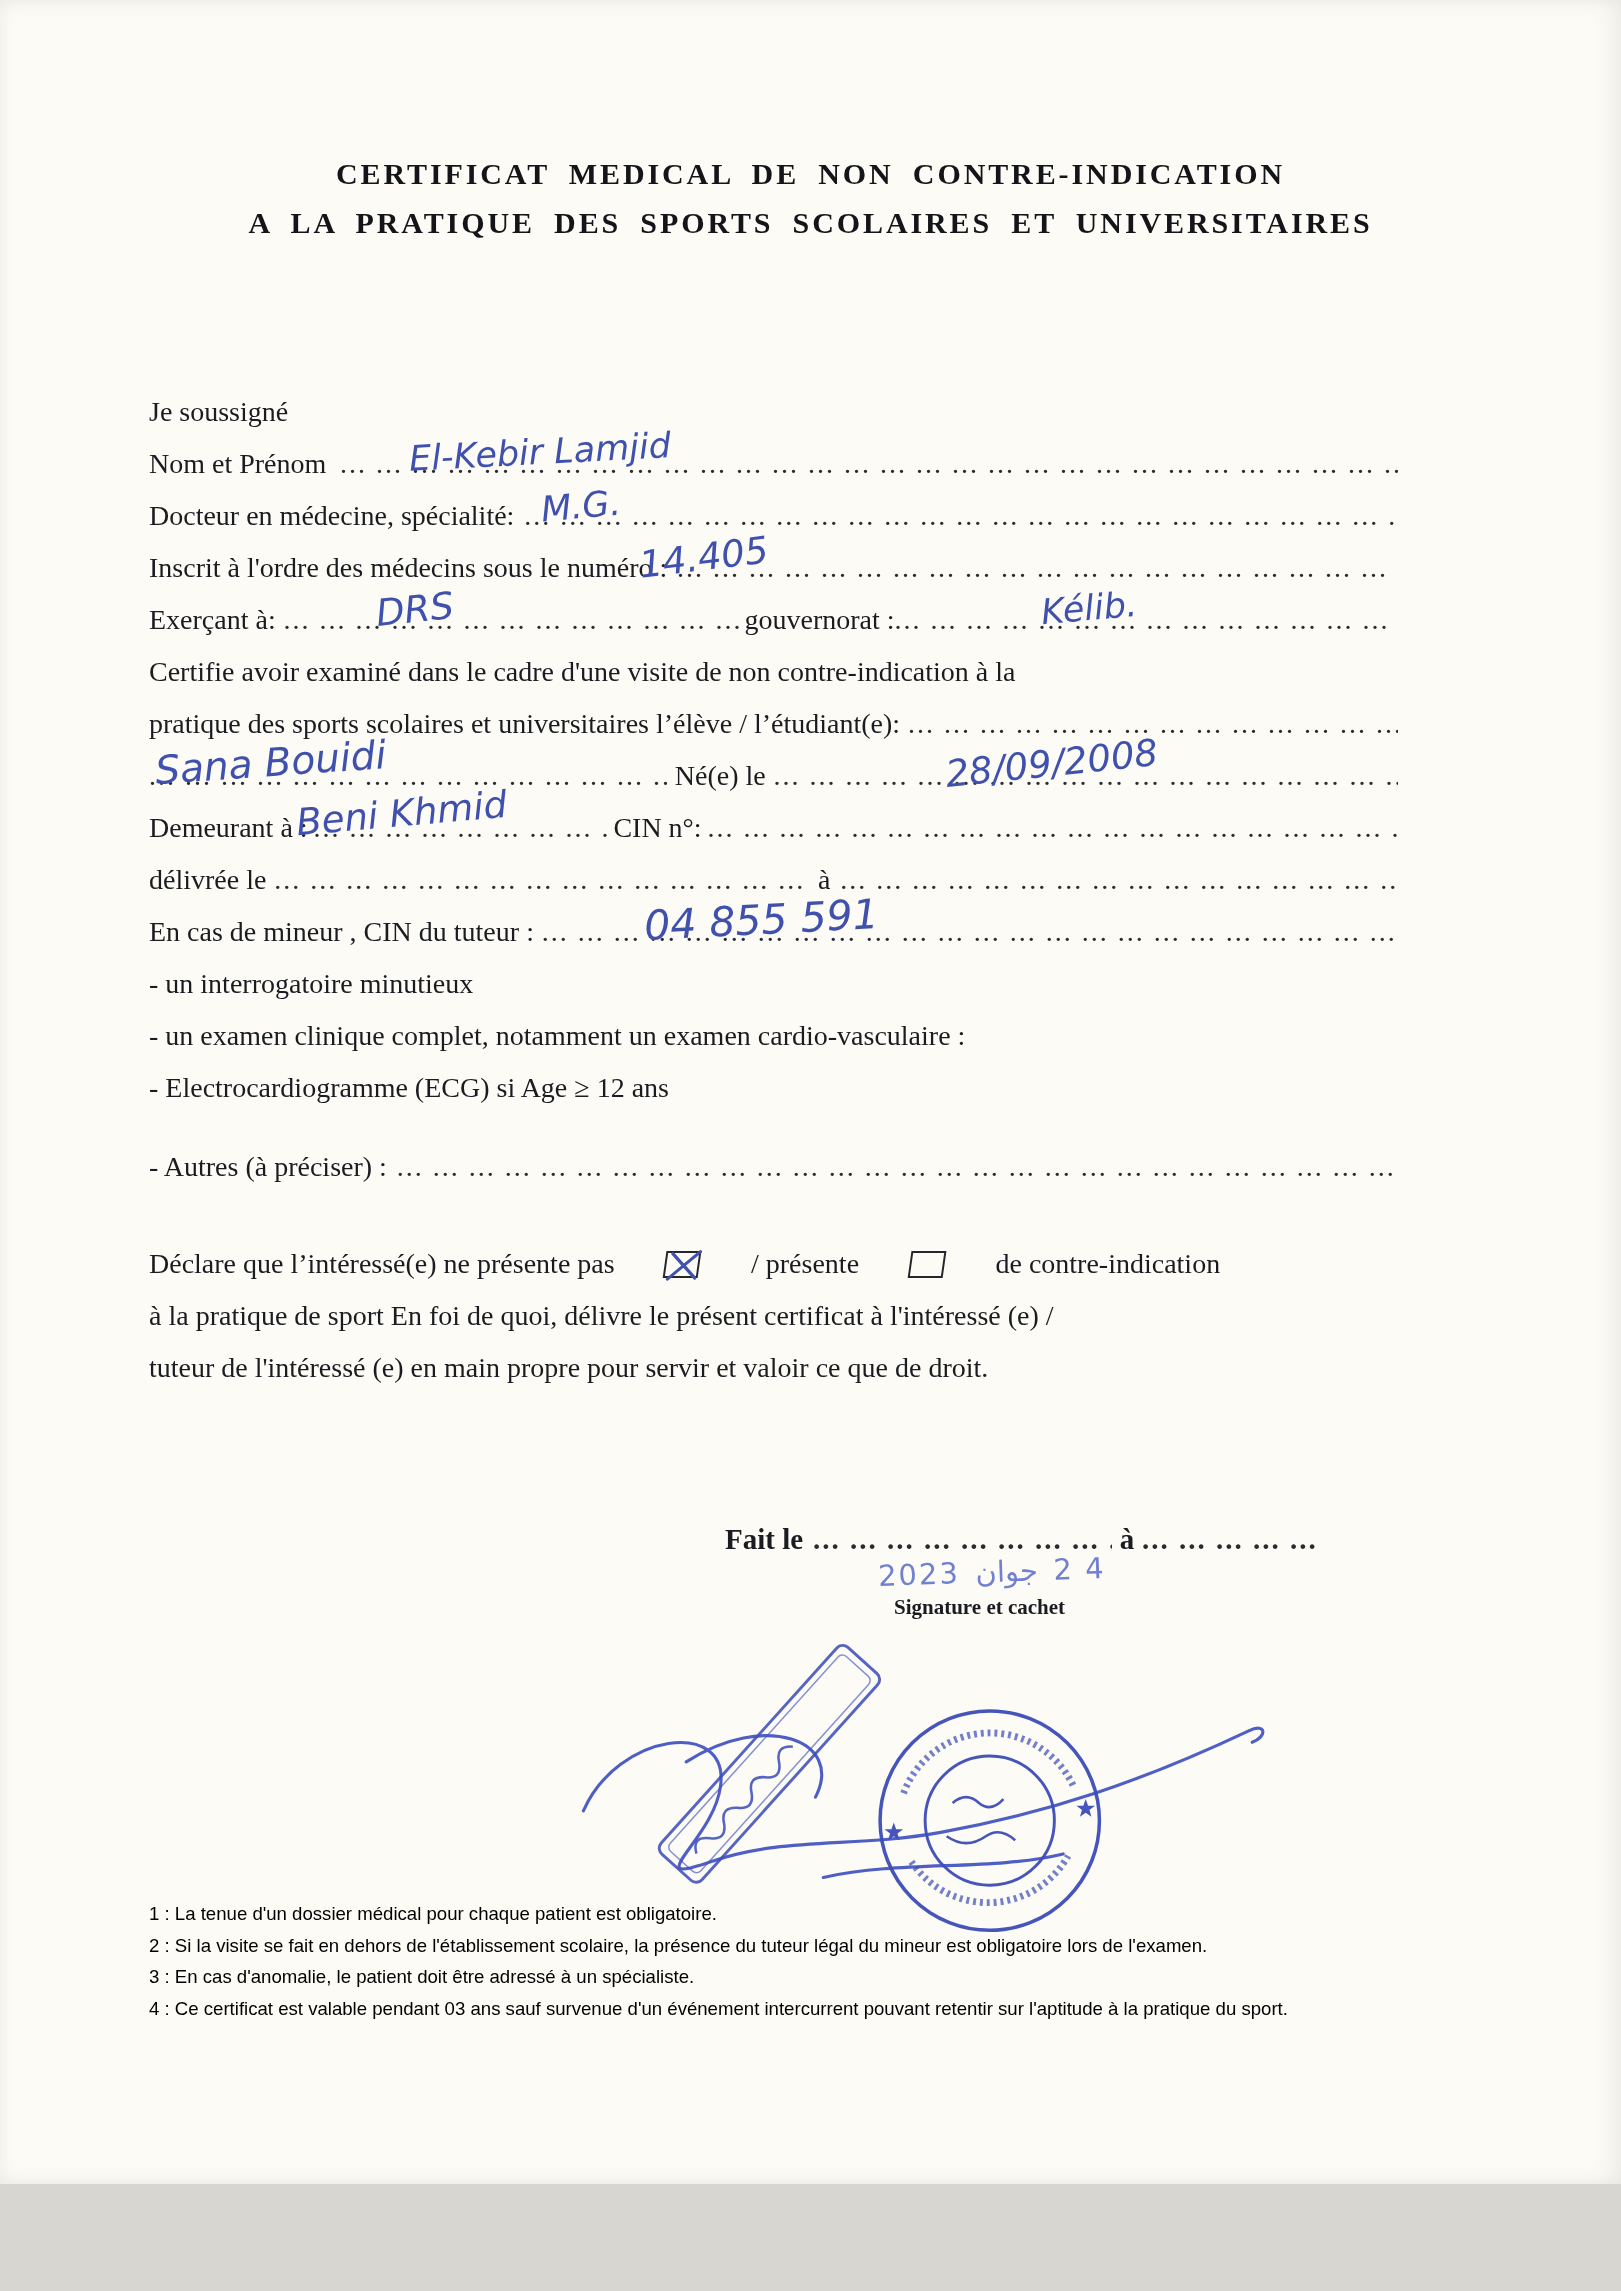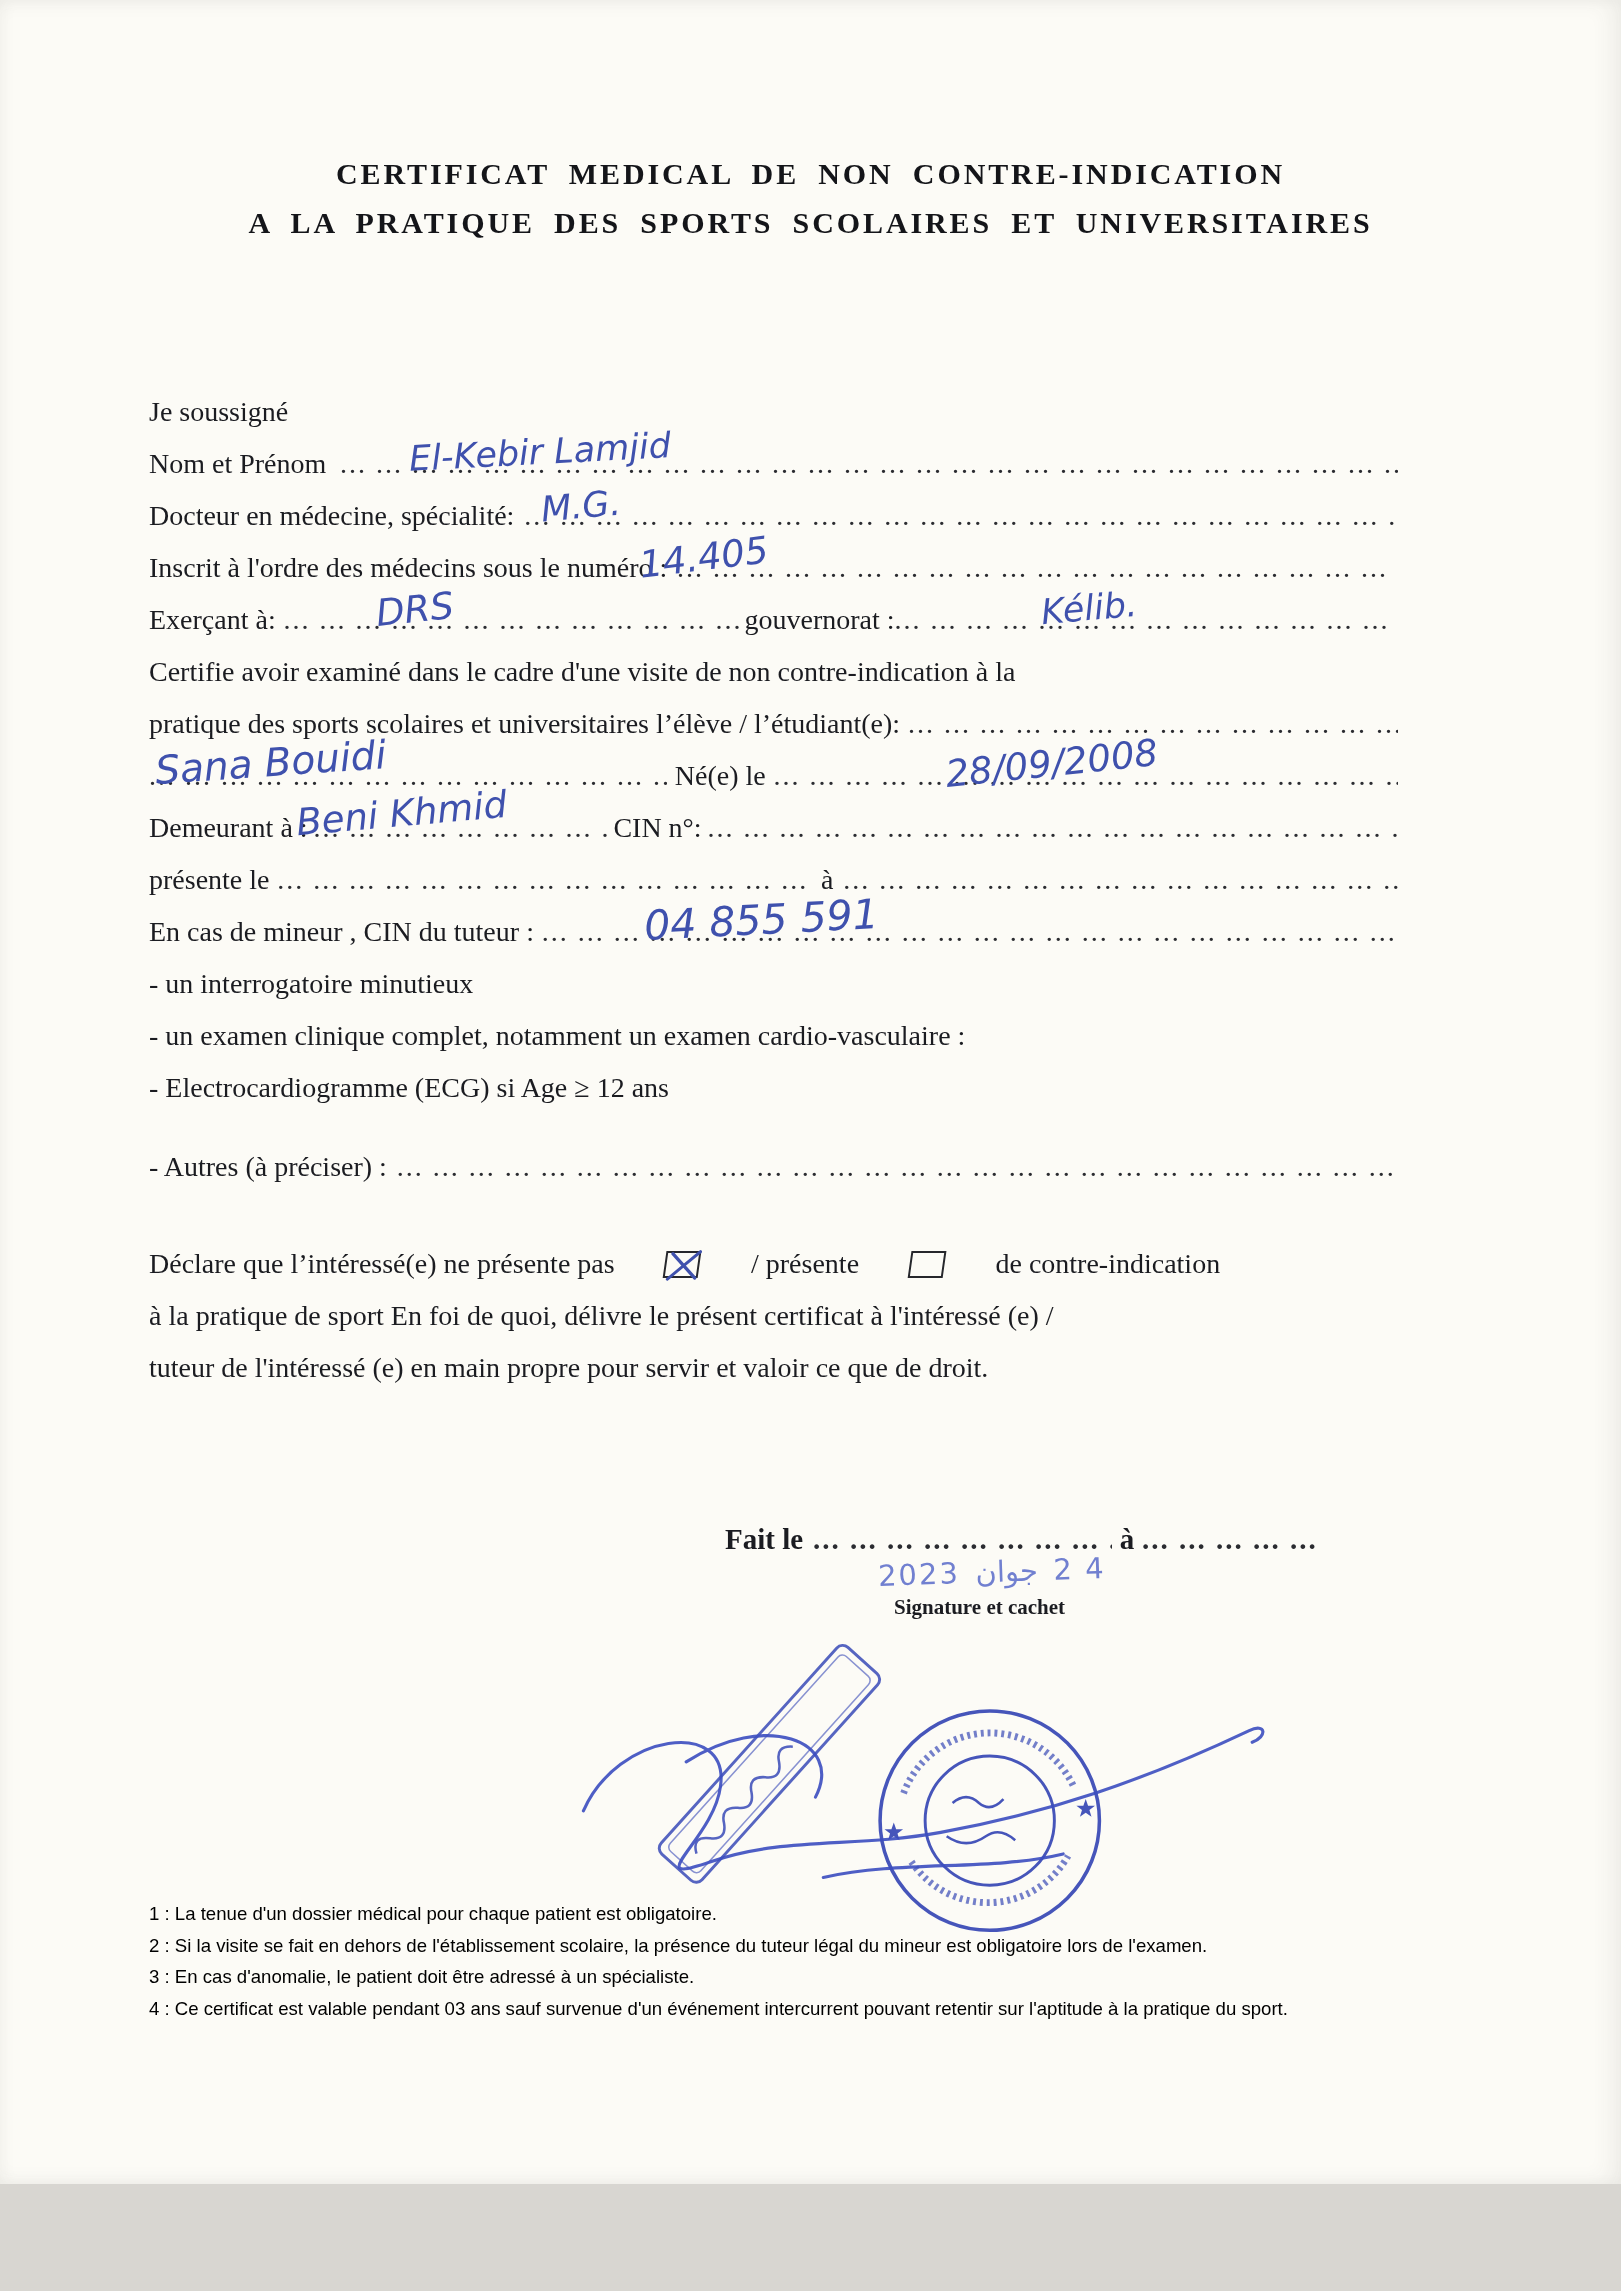--- a/index.html
+++ b/index.html
@@ -106,21 +106,21 @@
 
     <div class="line">
       <span class="lbl">Demeurant à :</span>
       <span class="dots" style="width:294px; margin-left:5.9px;">... ... ... ... ... ... ... ... ... ... ... ... ... ... ... ... ... ... ... ... ... ... ... ... ... ... ... ... ... ... ... ... ... ... ... ... ... ...</span>
       <span class="lbl" style="margin:0 5.9px;">CIN n°:</span>
       <span class="dots grow">... ... ... ... ... ... ... ... ... ... ... ... ... ... ... ... ... ... ... ... ... ... ... ... ... ... ... ... ... ... ... ... ... ... ... ... ... ...</span>
       <span class="hand" style="left:147px; top:-19.6px; font-size:37px; transform:rotate(-5deg);">Beni  Khmid</span>
     </div>
 
     <div class="line">
-      <span class="lbl">présente le</span>
+      <span class="lbl">délivrée le</span>
       <span class="dots" style="width:534px; margin-left:7.8px;">... ... ... ... ... ... ... ... ... ... ... ... ... ... ... ... ... ... ... ... ... ... ... ... ... ... ... ... ... ... ... ... ... ... ... ... ... ...</span>
       <span class="lbl" style="margin:0 9.8px;">à</span>
       <span class="dots grow">... ... ... ... ... ... ... ... ... ... ... ... ... ... ... ... ... ... ... ... ... ... ... ... ... ... ... ... ... ... ... ... ... ... ... ... ... ...</span>
     </div>
 
     <div class="line">
       <span class="lbl">En cas de mineur , CIN du tuteur :</span>
       <span class="dots grow" style="margin-left:7.8px;">... ... ... ... ... ... ... ... ... ... ... ... ... ... ... ... ... ... ... ... ... ... ... ... ... ... ... ... ... ... ... ... ... ... ... ... ... ...</span>
       <span class="hand" style="left:495px; top:-19.6px; font-size:41px; transform:rotate(-3deg);">04 855 591</span>
     </div>

